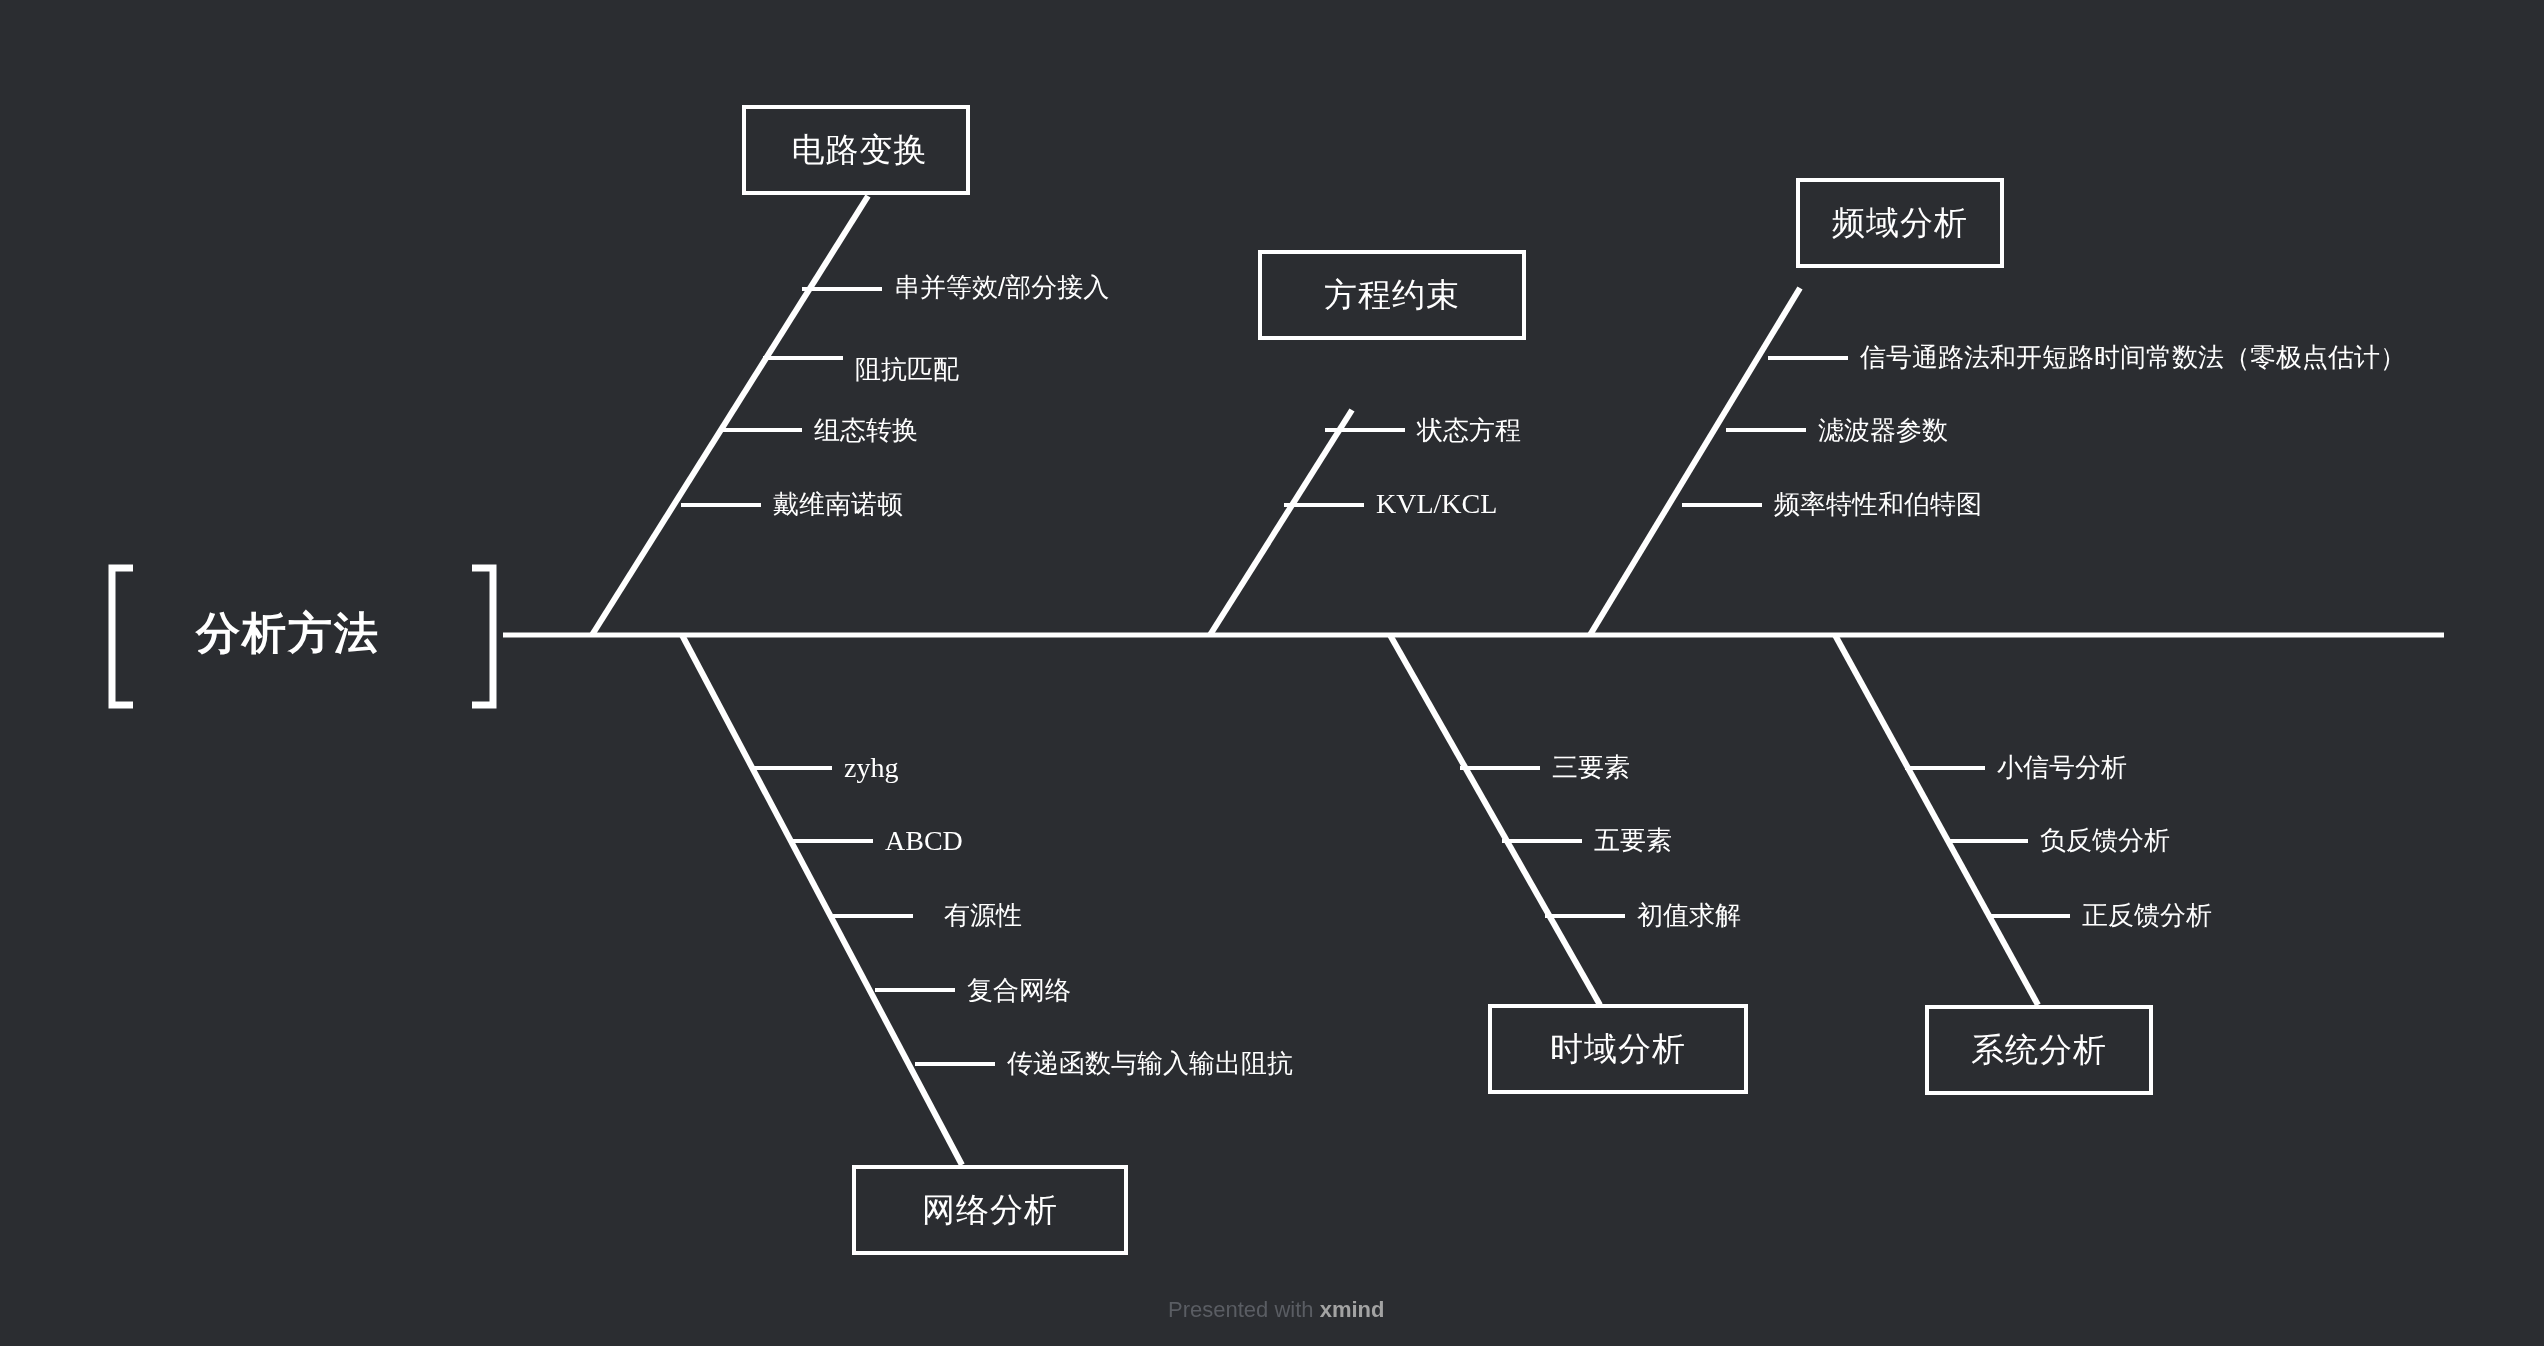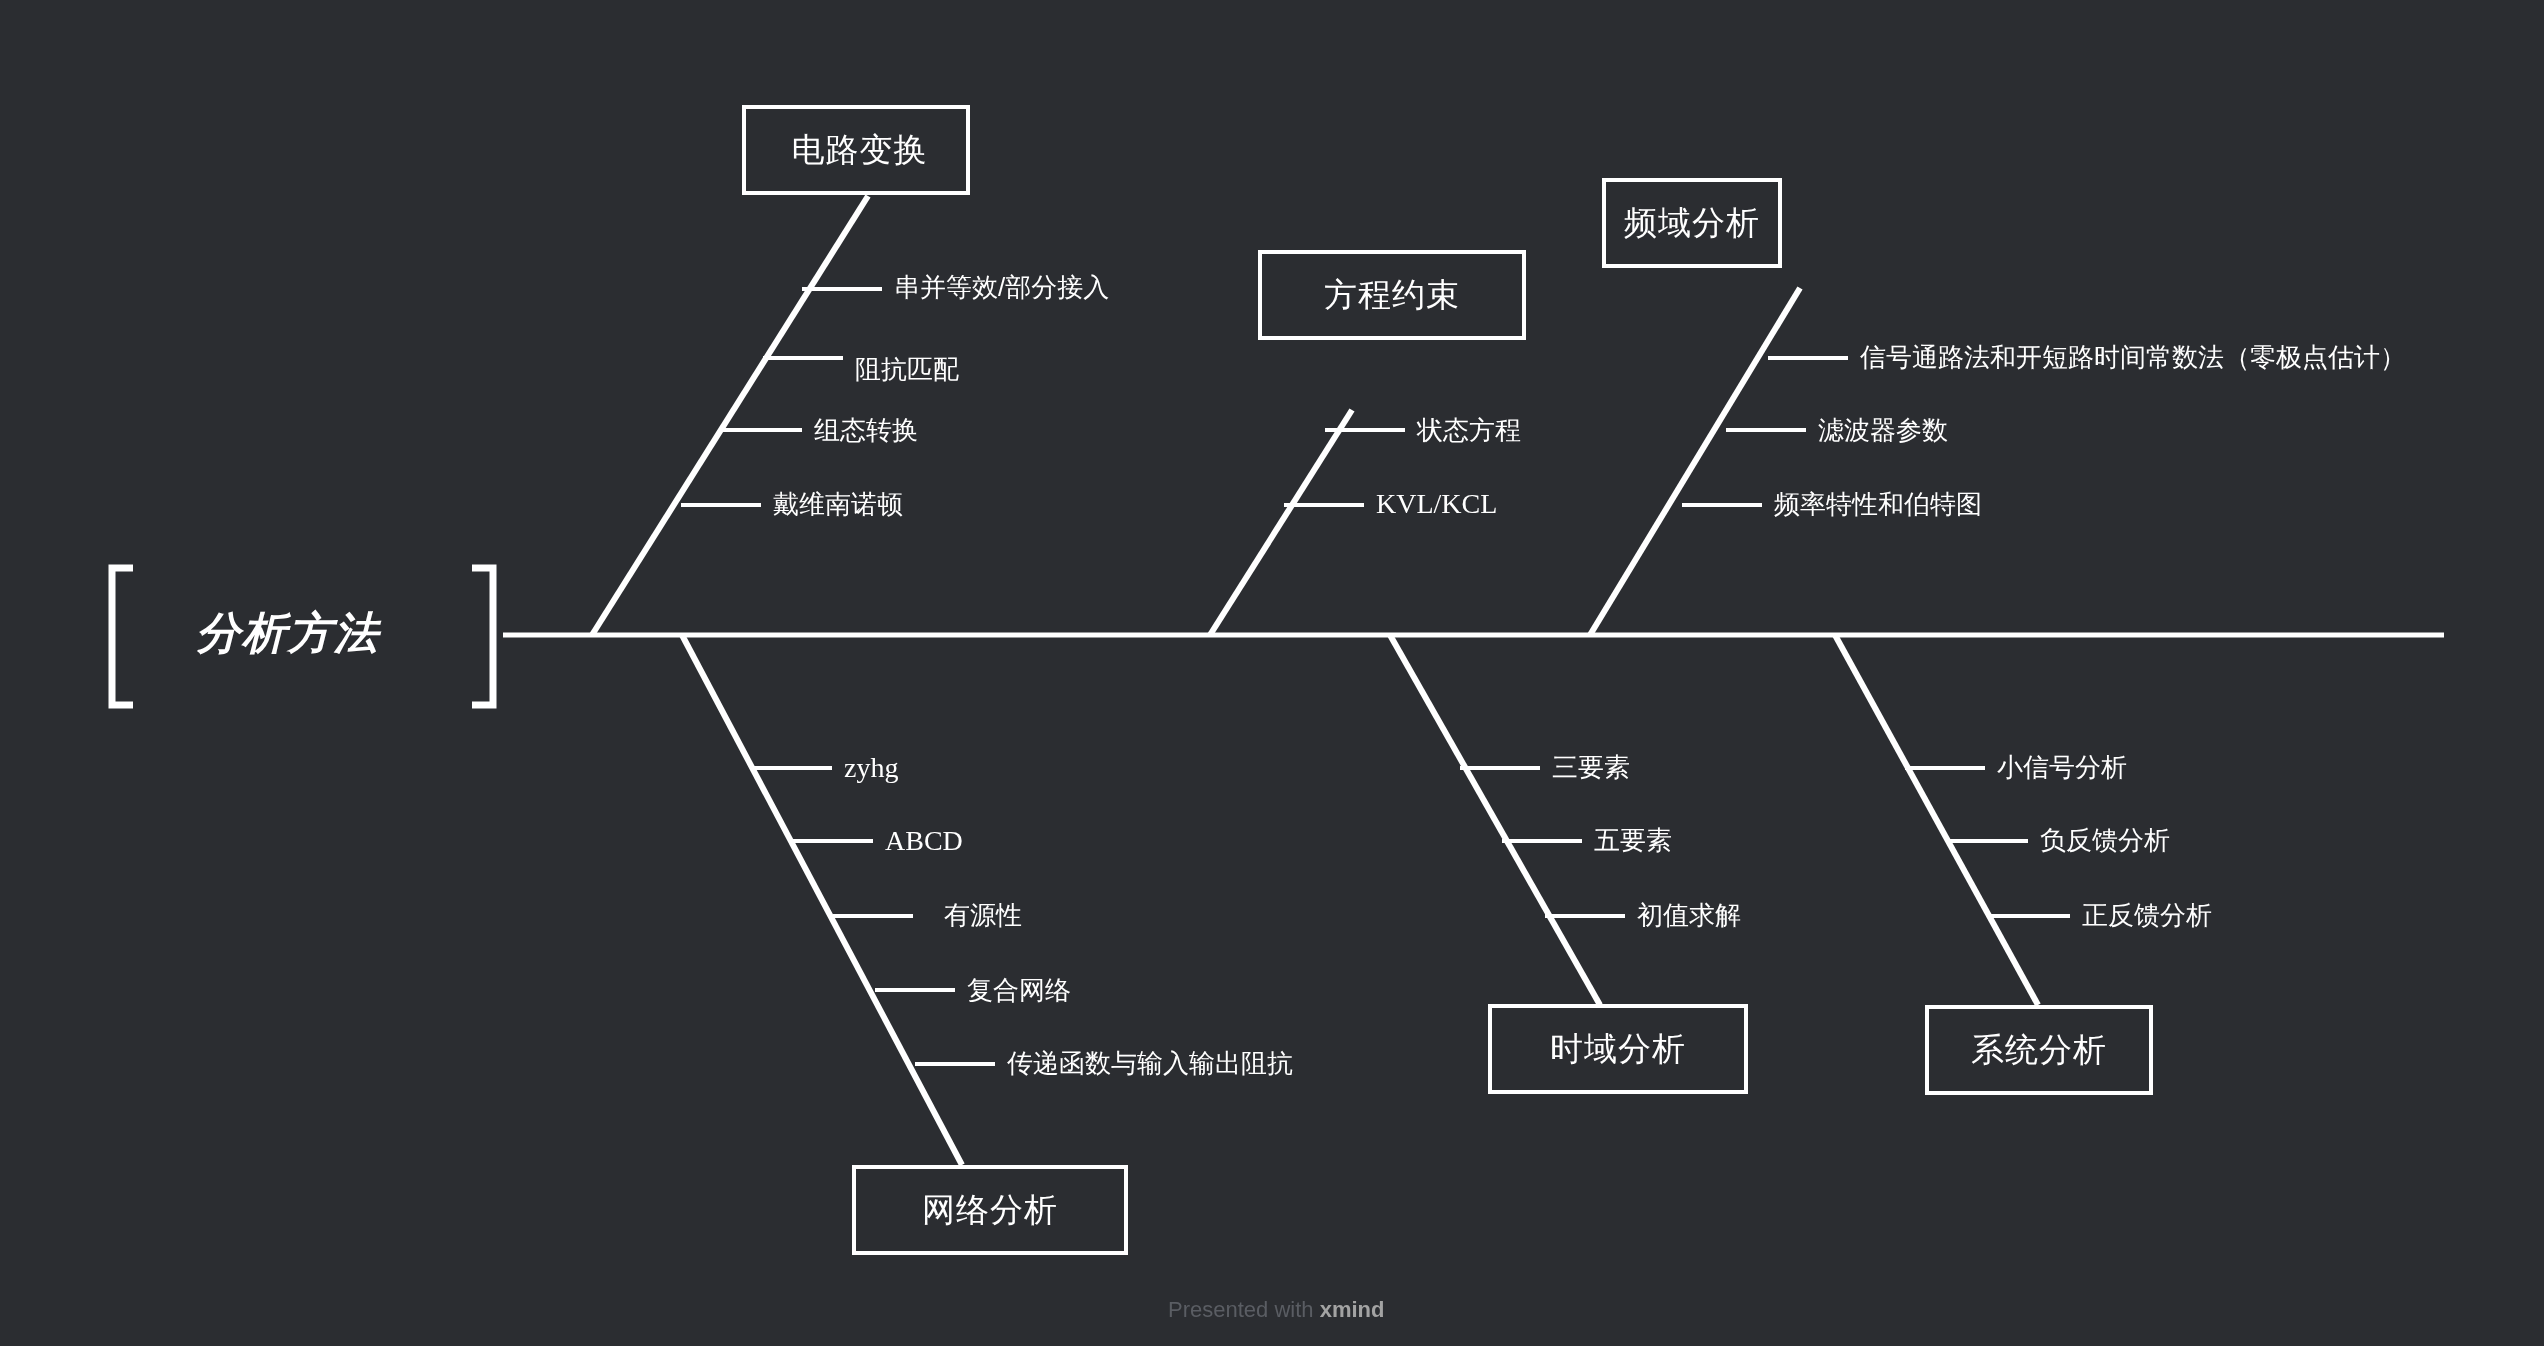--- a/index.html
+++ b/index.html
@@ -32,21 +32,20 @@
   .rib { stroke-width: 6; }
   .twig { stroke-width: 4; }
   .bracket { stroke: #ffffff; stroke-width: 7; fill: none; }
 
   
   .lbl {
     position: absolute;
     color: #ffffff;
     white-space: nowrap;
     line-height: 1;
-    font-style: italic;
   }
   .root-title {
     font-size: 44px;
     font-weight: bold;
     letter-spacing: 2px;
   }
   .cat-box {
     position: absolute;
     border: 4px solid #ffffff;
     background: #2b2d31;
@@ -120,21 +119,21 @@
     <line class="bone twig" x1="1990" y1="916" x2="2070" y2="916"></line>
 
     <polyline class="bracket" points="133,568 112,568 112,705 133,705"></polyline>
     <polyline class="bracket" points="472,568 493,568 493,705 472,705"></polyline>
   </svg>
 
   <div class="lbl root-title" style="left:196px; top:611px;">分析方法</div>
 
   <div class="cat-box" style="left:742px; top:105px; width:228px; height:90px;padding-left:7px;">电路变换</div>
   <div class="cat-box" style="left:1258px; top:250px; width:268px; height:90px;">方程约束</div>
-  <div class="cat-box" style="left:1602px; top:178px; width:180px; height:90px;">频域分析</div>
+  <div class="cat-box" style="left:1796px; top:178px; width:208px; height:90px;">频域分析</div>
 
   <div class="cat-box" style="left:852px; top:1165px; width:276px; height:90px;">网络分析</div>
   <div class="cat-box" style="left:1488px; top:1004px; width:260px; height:90px;">时域分析</div>
   <div class="cat-box" style="left:1925px; top:1005px; width:228px; height:90px;">系统分析</div>
 
   <div class="sub-label" style="left:894px; top:274px;">串并等效/部分接入</div>
   <div class="sub-label" style="left:855px; top:356px;">阻抗匹配</div>
   <div class="sub-label" style="left:814px; top:417px;">组态转换</div>
   <div class="sub-label" style="left:773px; top:491px;">戴维南诺顿</div>
 

